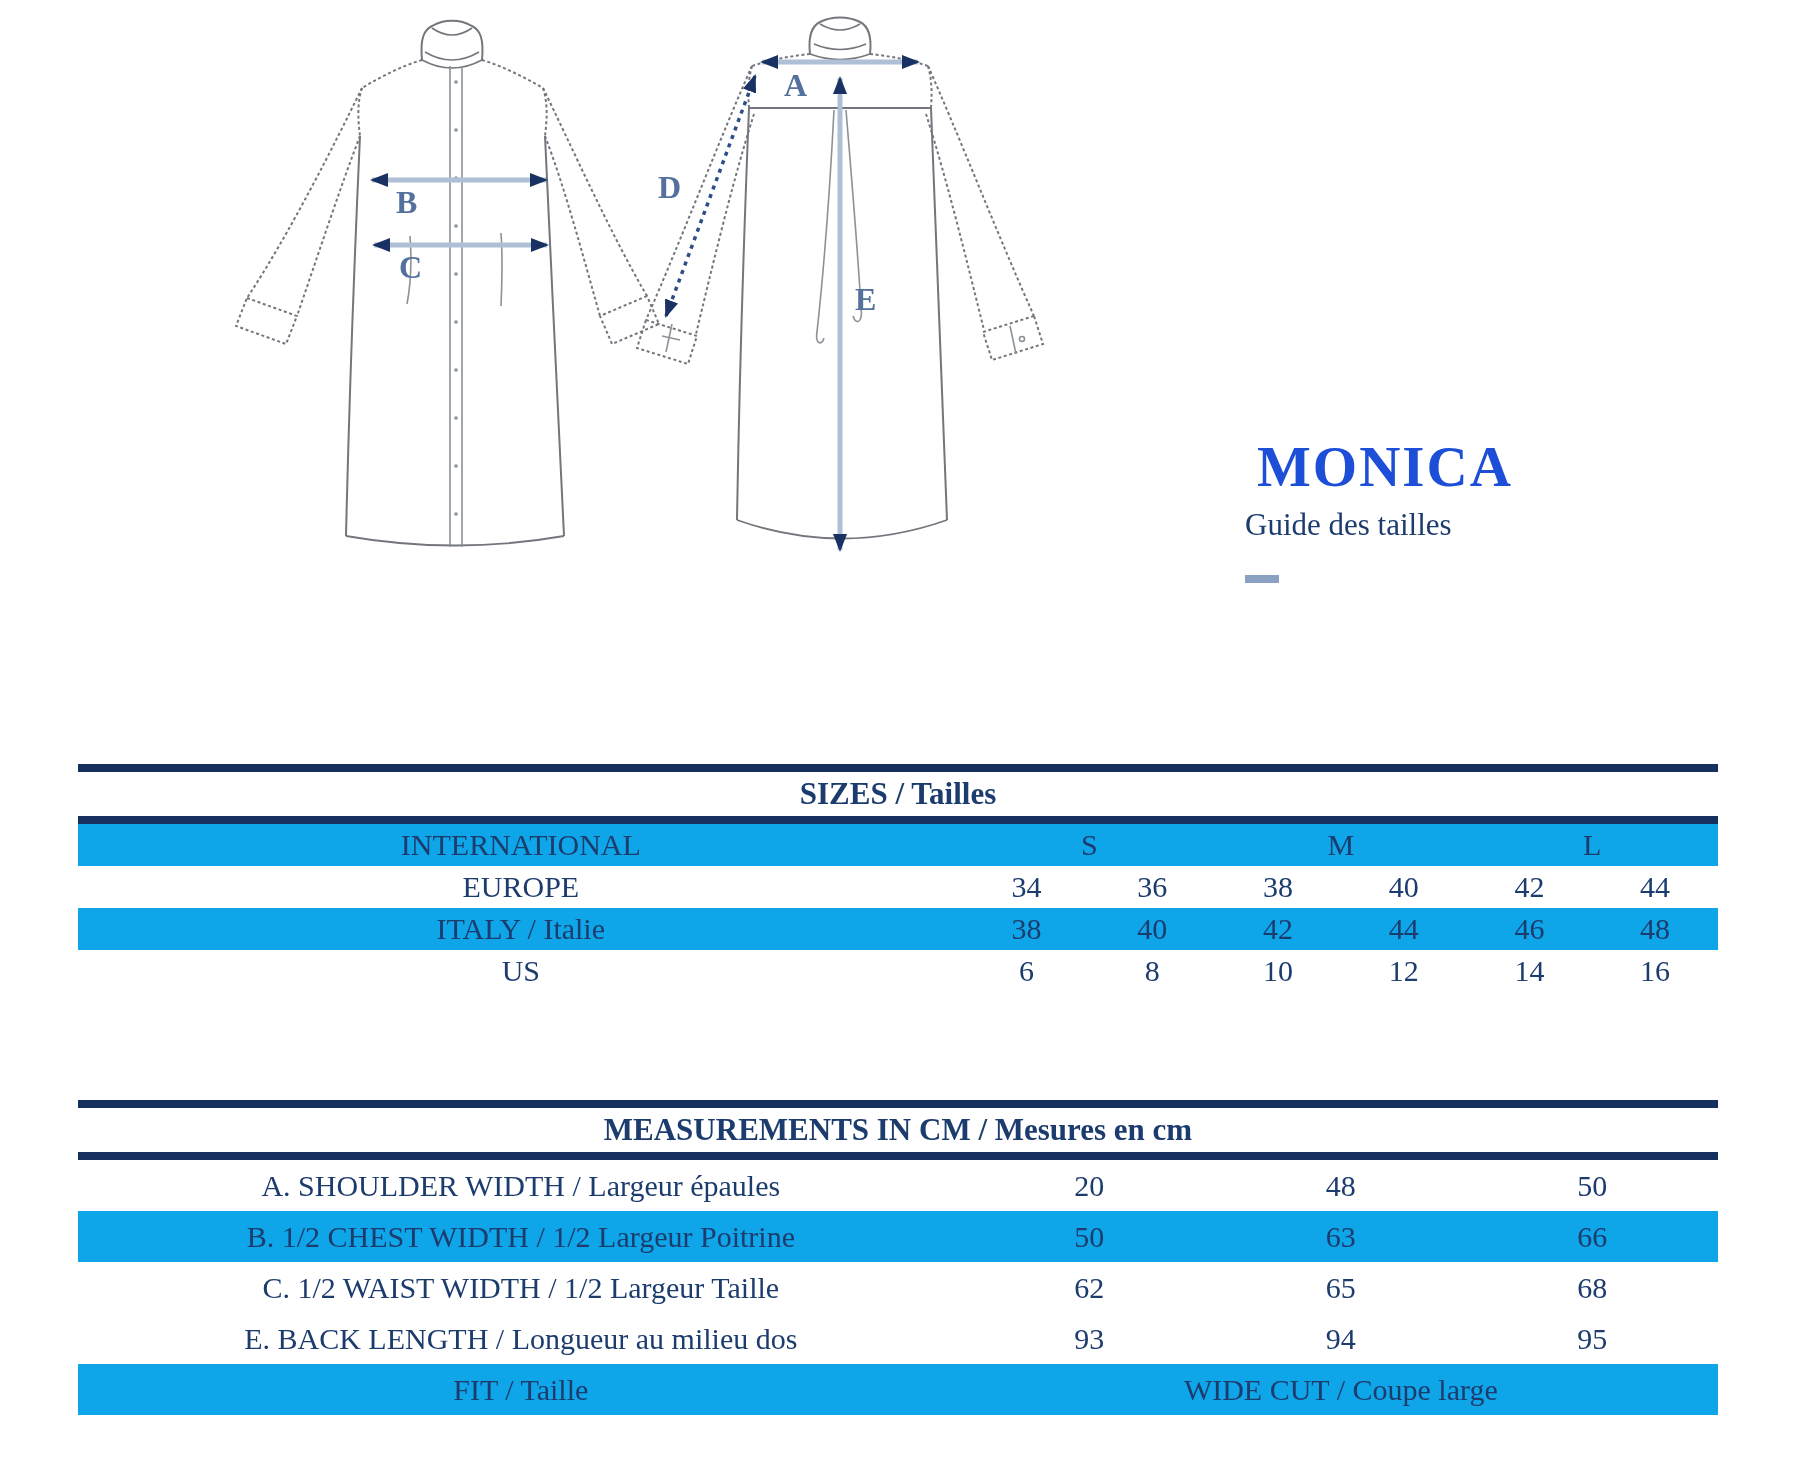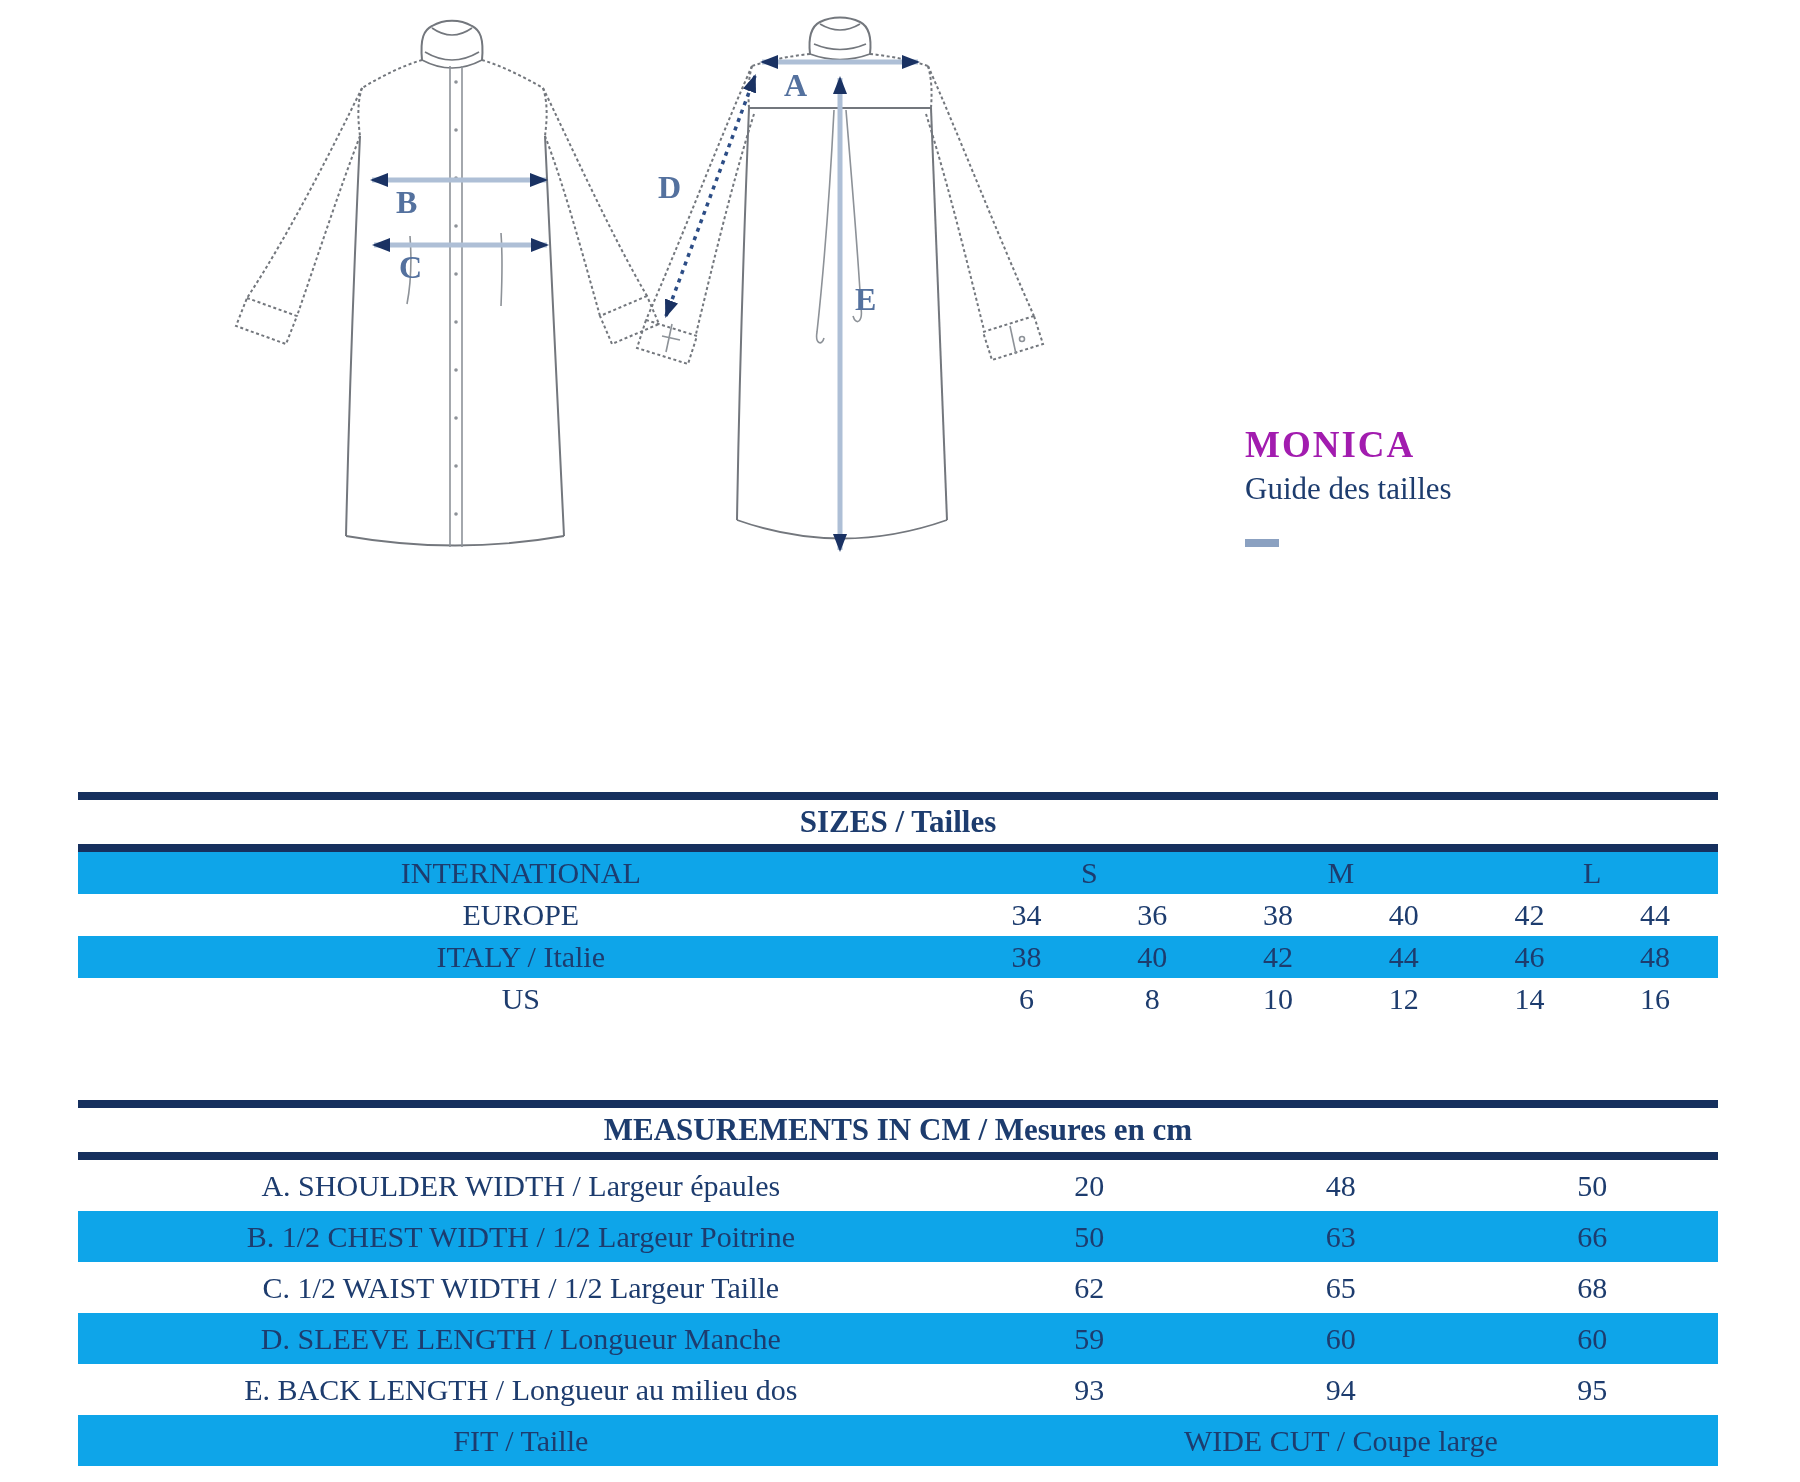--- a/index.html
+++ b/index.html
@@ -4,28 +4,28 @@
 <style>
   html,body{margin:0;padding:0;background:#ffffff;}
   #canvas{position:relative;width:1800px;height:1482px;background:#ffffff;overflow:hidden;
           font-family:"Liberation Serif",serif;color:#1d3c6e;}
 
   
   #sketch{position:absolute;left:210px;top:8px;}
 
   
   .title-block{position:absolute;left:1245px;top:426px;}
-  .title-block h1{margin:0;font-size:37px;line-height:1;font-weight:bold;color:#a21caf;letter-spacing:2px;}
+  .title-block h1{margin:12px;font-size:57px;line-height:1;font-weight:bold;color:#1d4ed8;letter-spacing:2px;}
   .title-block .subtitle{margin-top:8px;font-size:31px;color:#1d3c6e;}
   .title-block .dash{margin-top:32px;width:34px;height:8px;background:#8ba1c1;}
 
   
   table.guide{position:absolute;left:78px;width:1640px;border-collapse:collapse;table-layout:fixed;
               font-size:30px;color:#1d3c6e;}
-  #sizes-table{top:792px;}
+  #sizes-table{top:764px;}
   #meas-table{top:1100px;}
   table.guide{border-top:8px solid #16305e;}
   th.table-title{font-size:31px;font-weight:bold;text-align:center;height:42px;
                  border-bottom:8px solid #16305e;background:#ffffff;}
   #sizes-table td{height:40px;text-align:center;vertical-align:middle;}
   #meas-table td{height:49px;text-align:center;vertical-align:middle;}
   tr.band{background:#0ea5e9;}
   col.label-col{width:54%;}
   col.size-col{width:7.6667%;}
   col.meas-col{width:15.3333%;}
@@ -214,26 +214,20 @@
       <td>50</td>
       <td>63</td>
       <td>66</td>
     </tr>
     <tr>
       <td>C. 1/2 WAIST WIDTH / 1/2 Largeur Taille</td>
       <td>62</td>
       <td>65</td>
       <td>68</td>
     </tr>
-    <tr class="band">
-      <td>D. SLEEVE LENGTH / Longueur Manche</td>
-      <td>59</td>
-      <td>60</td>
-      <td>60</td>
-    </tr>
     <tr>
       <td>E. BACK LENGTH / Longueur au milieu dos</td>
       <td>93</td>
       <td>94</td>
       <td>95</td>
     </tr>
     <tr class="band">
       <td>FIT / Taille</td>
       <td colspan="3">WIDE CUT / Coupe large</td>
     </tr>

